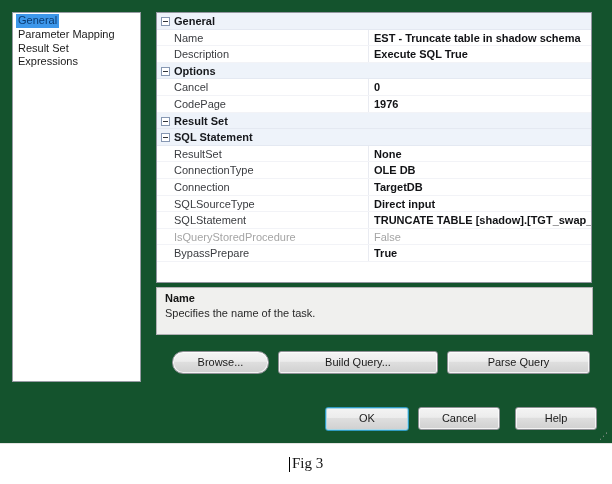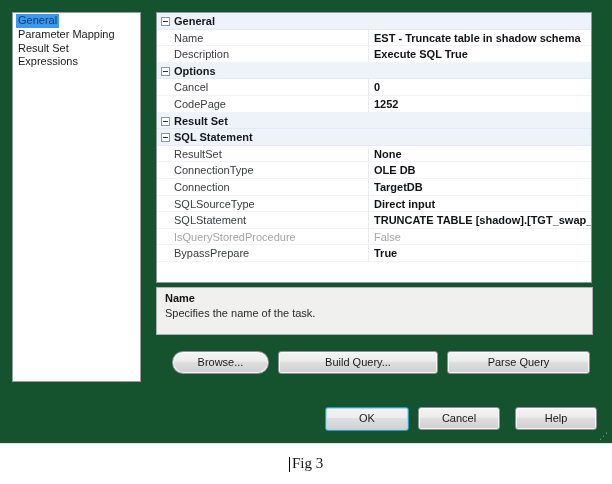--- a/index.html
+++ b/index.html
@@ -125,21 +125,21 @@
           <span class="expline"></span>
         </span>
       <span class="catlabel">Options</span>
     </div>
     <div class="grow prop">
       <span class="pname">Cancel</span>
       <span class="pval">0</span>
     </div>
     <div class="grow prop">
       <span class="pname">CodePage</span>
-      <span class="pval">1252</span>
+      <span class="pval">1976</span>
     </div>
 
     <div class="grow cat">
       <span class="exp">
           <span class="expline"></span>
         </span>
       <span class="catlabel">Result Set</span>
     </div>
     <div class="grow cat">
       <span class="exp">

